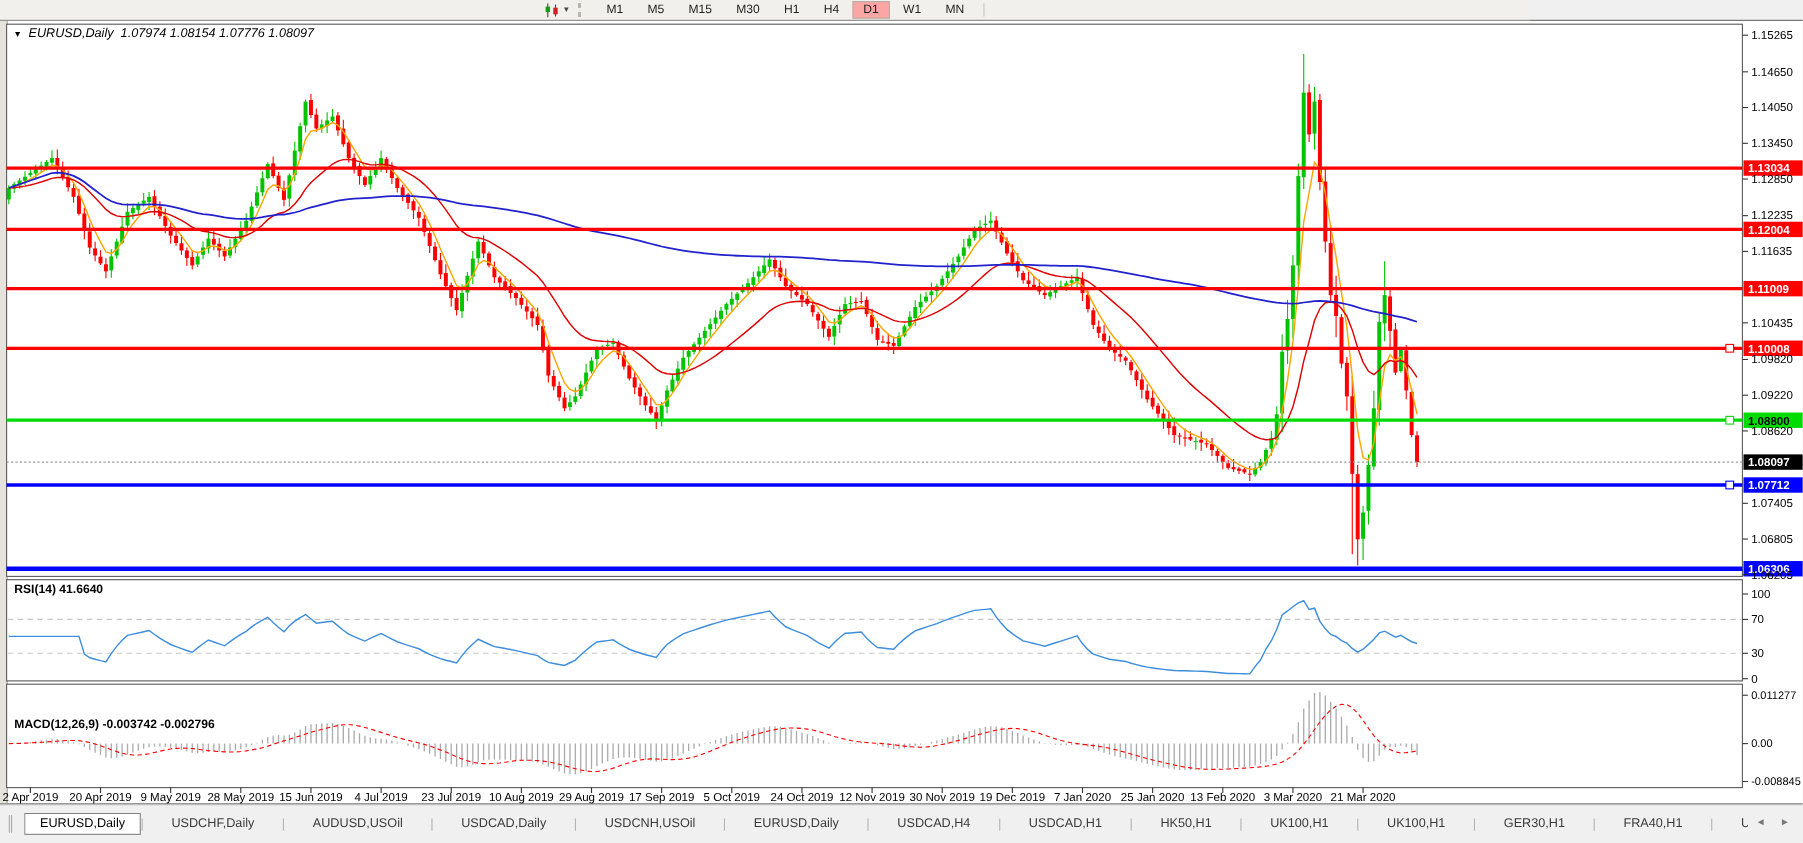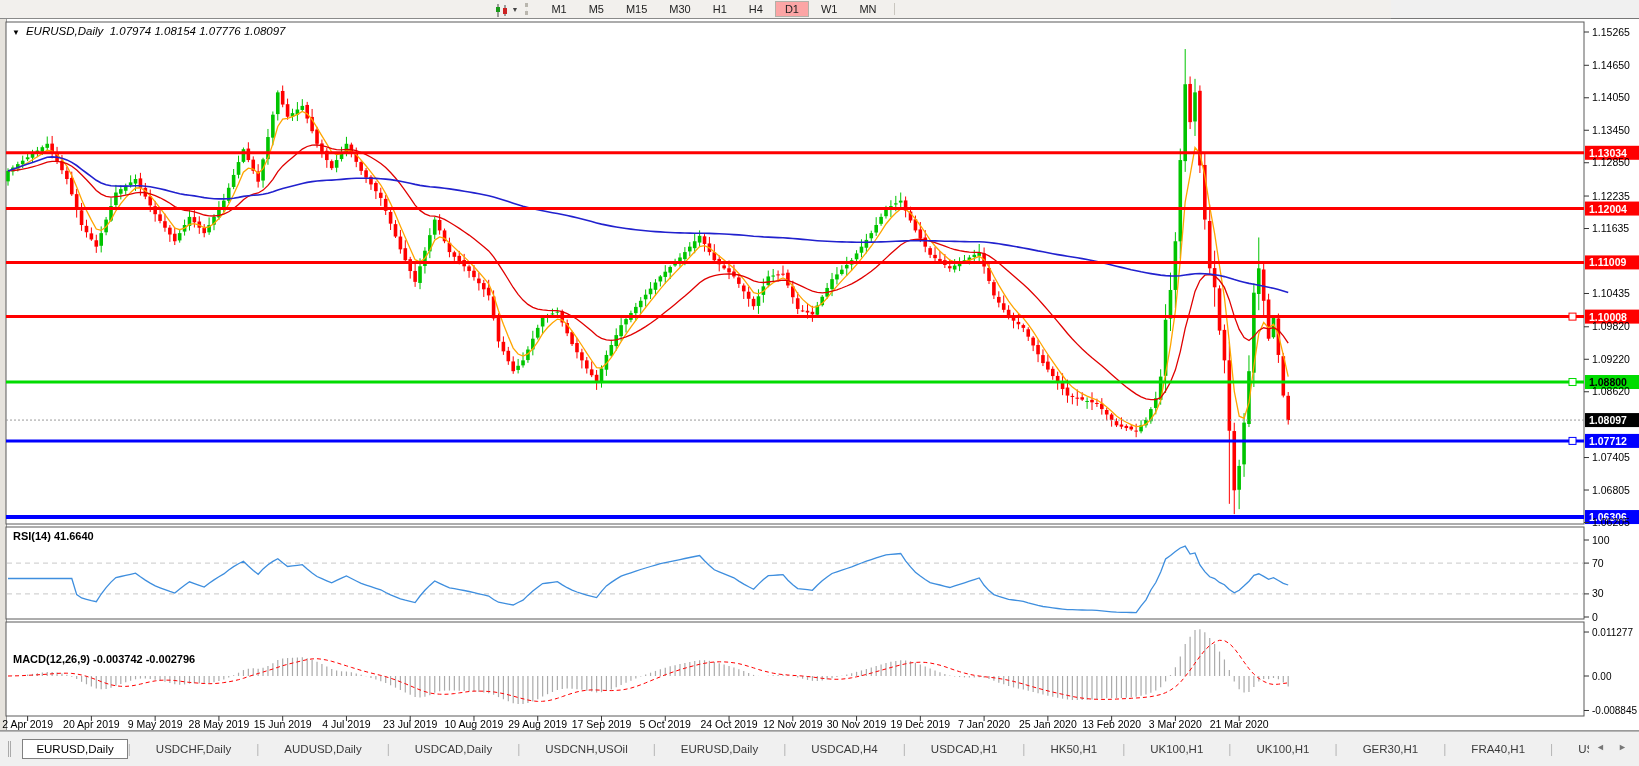--- a/index.html
+++ b/index.html
@@ -997,21 +997,21 @@
   <div class="panel-label macd-label">MACD(12,26,9) -0.003742 -0.002796</div>
 
   <div class="tabbar">
     <div class="tabrow">
       <span class="tab-grip"></span>
       <div id="tabs" style="display:flex;align-items:center;overflow:hidden;">
           <span class="tab active">EURUSD,Daily</span>
           <span class="tab-sep">|</span>
           <span class="tab">USDCHF,Daily</span>
           <span class="tab-sep">|</span>
-          <span class="tab">AUDUSD,Daily</span>
+          <span class="tab">AUDUSD,USOil</span>
           <span class="tab-sep">|</span>
           <span class="tab">USDCAD,Daily</span>
           <span class="tab-sep">|</span>
           <span class="tab">USDCNH,USOil</span>
           <span class="tab-sep">|</span>
           <span class="tab">EURUSD,Daily</span>
           <span class="tab-sep">|</span>
           <span class="tab">USDCAD,H4</span>
           <span class="tab-sep">|</span>
           <span class="tab">USDCAD,H1</span>

